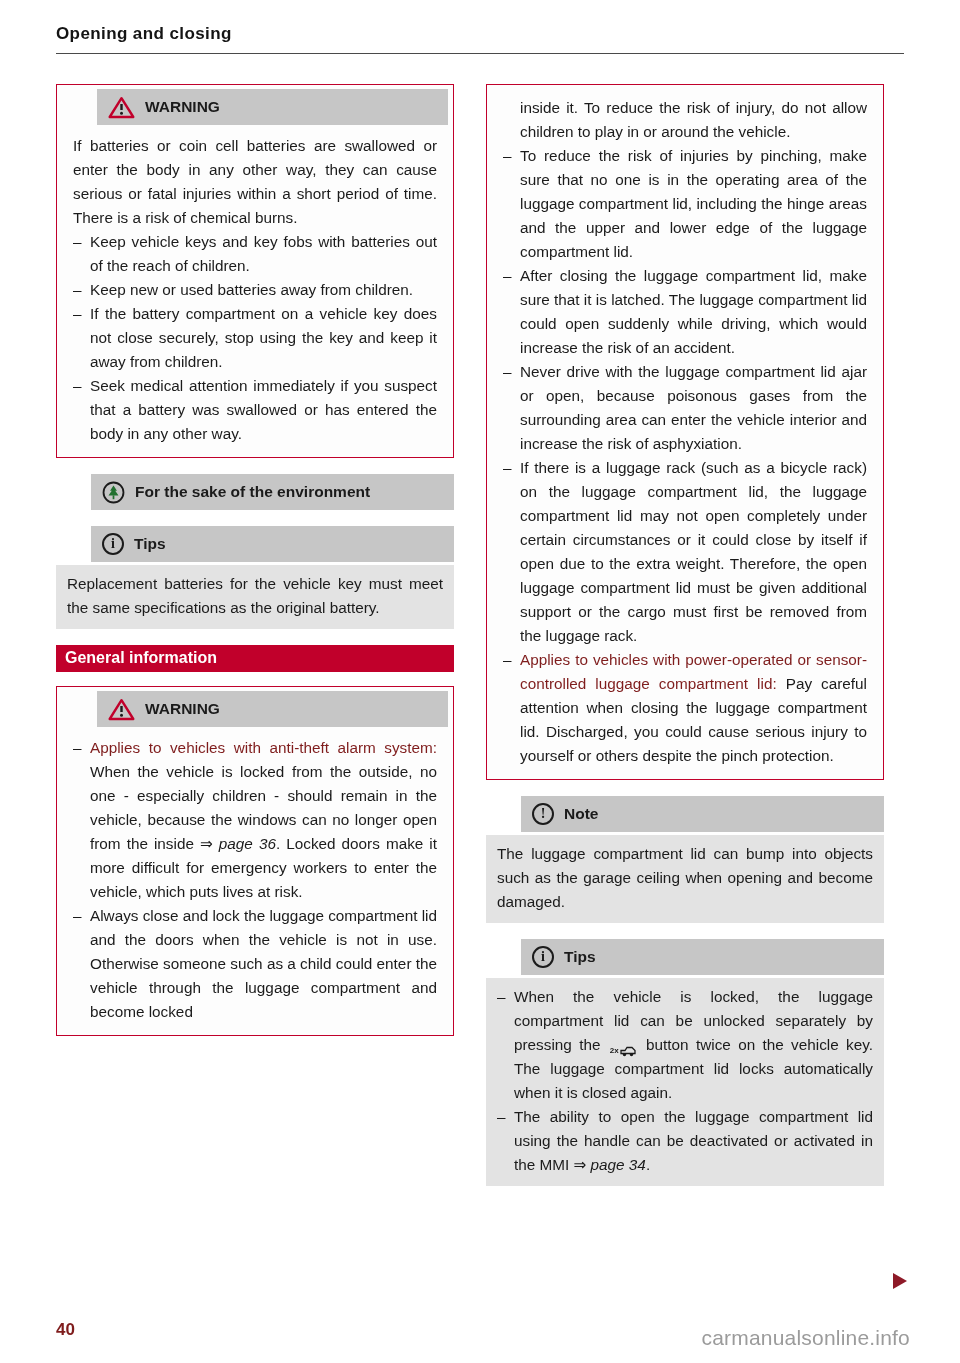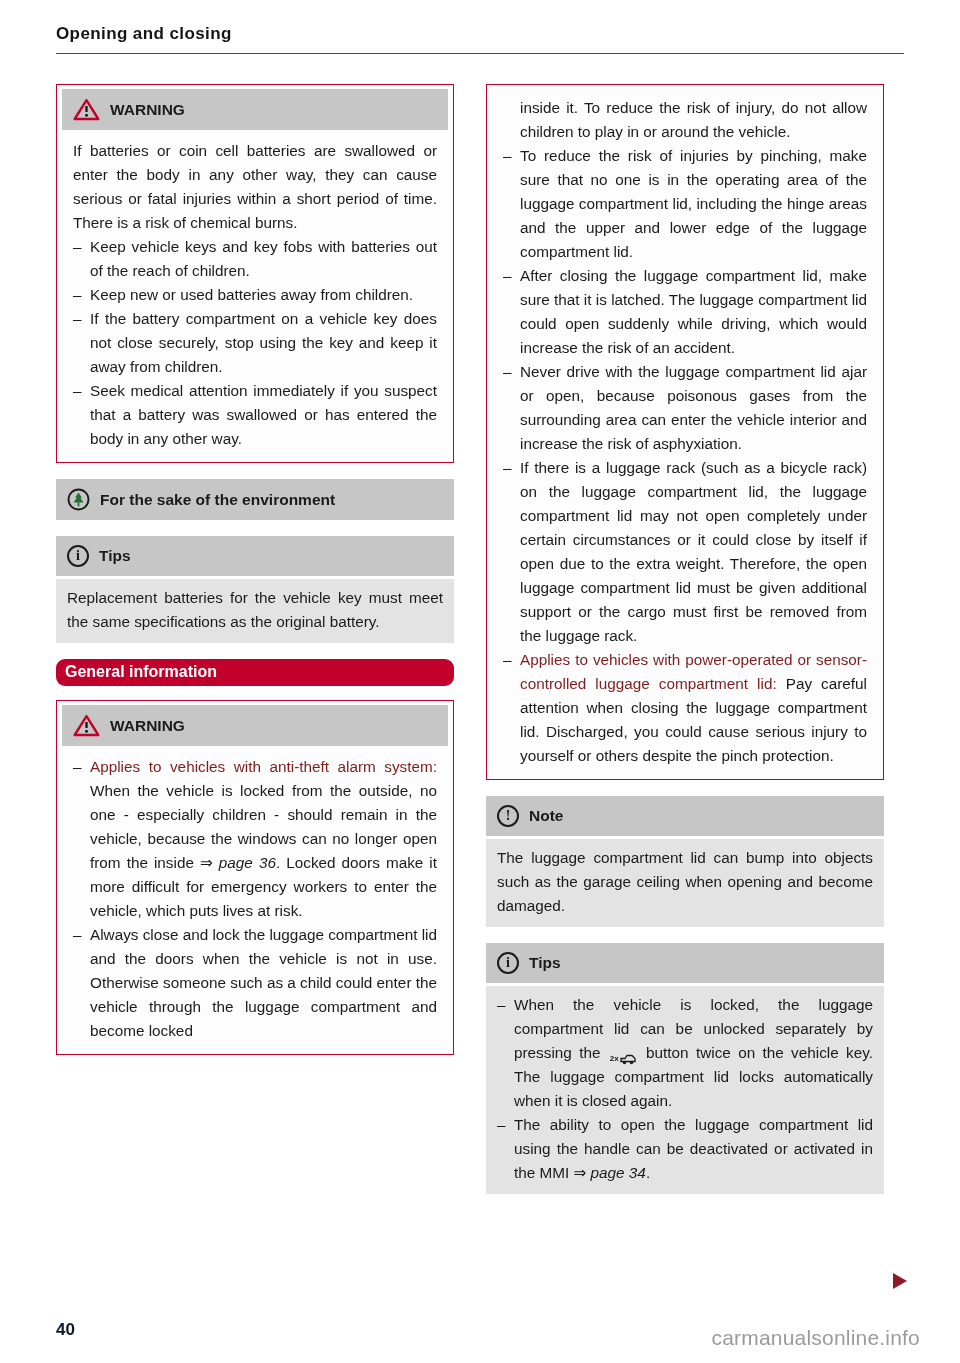--- a/index.html
+++ b/index.html
@@ -25,24 +25,25 @@
   .columns { display: flex; gap: 32px; margin-top: 30px; align-items: flex-start; }
   .col { width: 398px; flex: 0 0 398px; }
 
   .box { margin-bottom: 16px; }
 
   .box-header {
     background: #c6c6c6;
     display: flex;
     align-items: center;
     gap: 10px;
-    padding: 9px 11px;
+    padding: 2px 11px;
     font-weight: bold;
     font-size: 15.5px;
     min-height: 36px;
+    margin-left: 35px;
   }
   .box-body {
     padding: 7px 11px 9px 11px;
     font-size: 15.3px;
     line-height: 24px;
     text-align: justify;
   }
 
   
   .warning-box { border: 1.5px solid #c1002b; padding: 4px 5px 2px 5px; background: #fdfdfd; }
@@ -70,21 +71,20 @@
     margin: 20px 0 12px 0;
     max-width: 372px;
   }
   .section-banner {
     background: #c1002b;
     color: #ffffff;
     font-weight: bold;
     font-size: 16px;
     padding: 4px 9px 5px 9px;
     margin-bottom: 14px;
-    border-radius: 9px;
   }
 
   .circle-icon {
     width: 22px; height: 22px;
     border: 2px solid #1b1b1b;
     border-radius: 50%;
     display: inline-flex;
     align-items: center;
     justify-content: center;
     font-weight: bold;
@@ -106,25 +106,25 @@
   .key-btn-sup { font-size: 8px; font-weight: bold; }
 
   .continuation-arrow { position: absolute; right: 52px; top: 1272px; }
 
   .page-number {
     position: absolute;
     left: 56px;
     top: 1320px;
     font-weight: bold;
     font-size: 17px;
-    color: #0f172a;
+    color: #7f1d1d;
   }
   .watermark {
     position: absolute;
-    right: 40px;
+    right: 50px;
     top: 1326px;
     font-size: 21px;
     color: #9b9b9b;
     letter-spacing: 0.2px;
   }
 </style>
 </head>
 <body>
 
 <div class="page">

